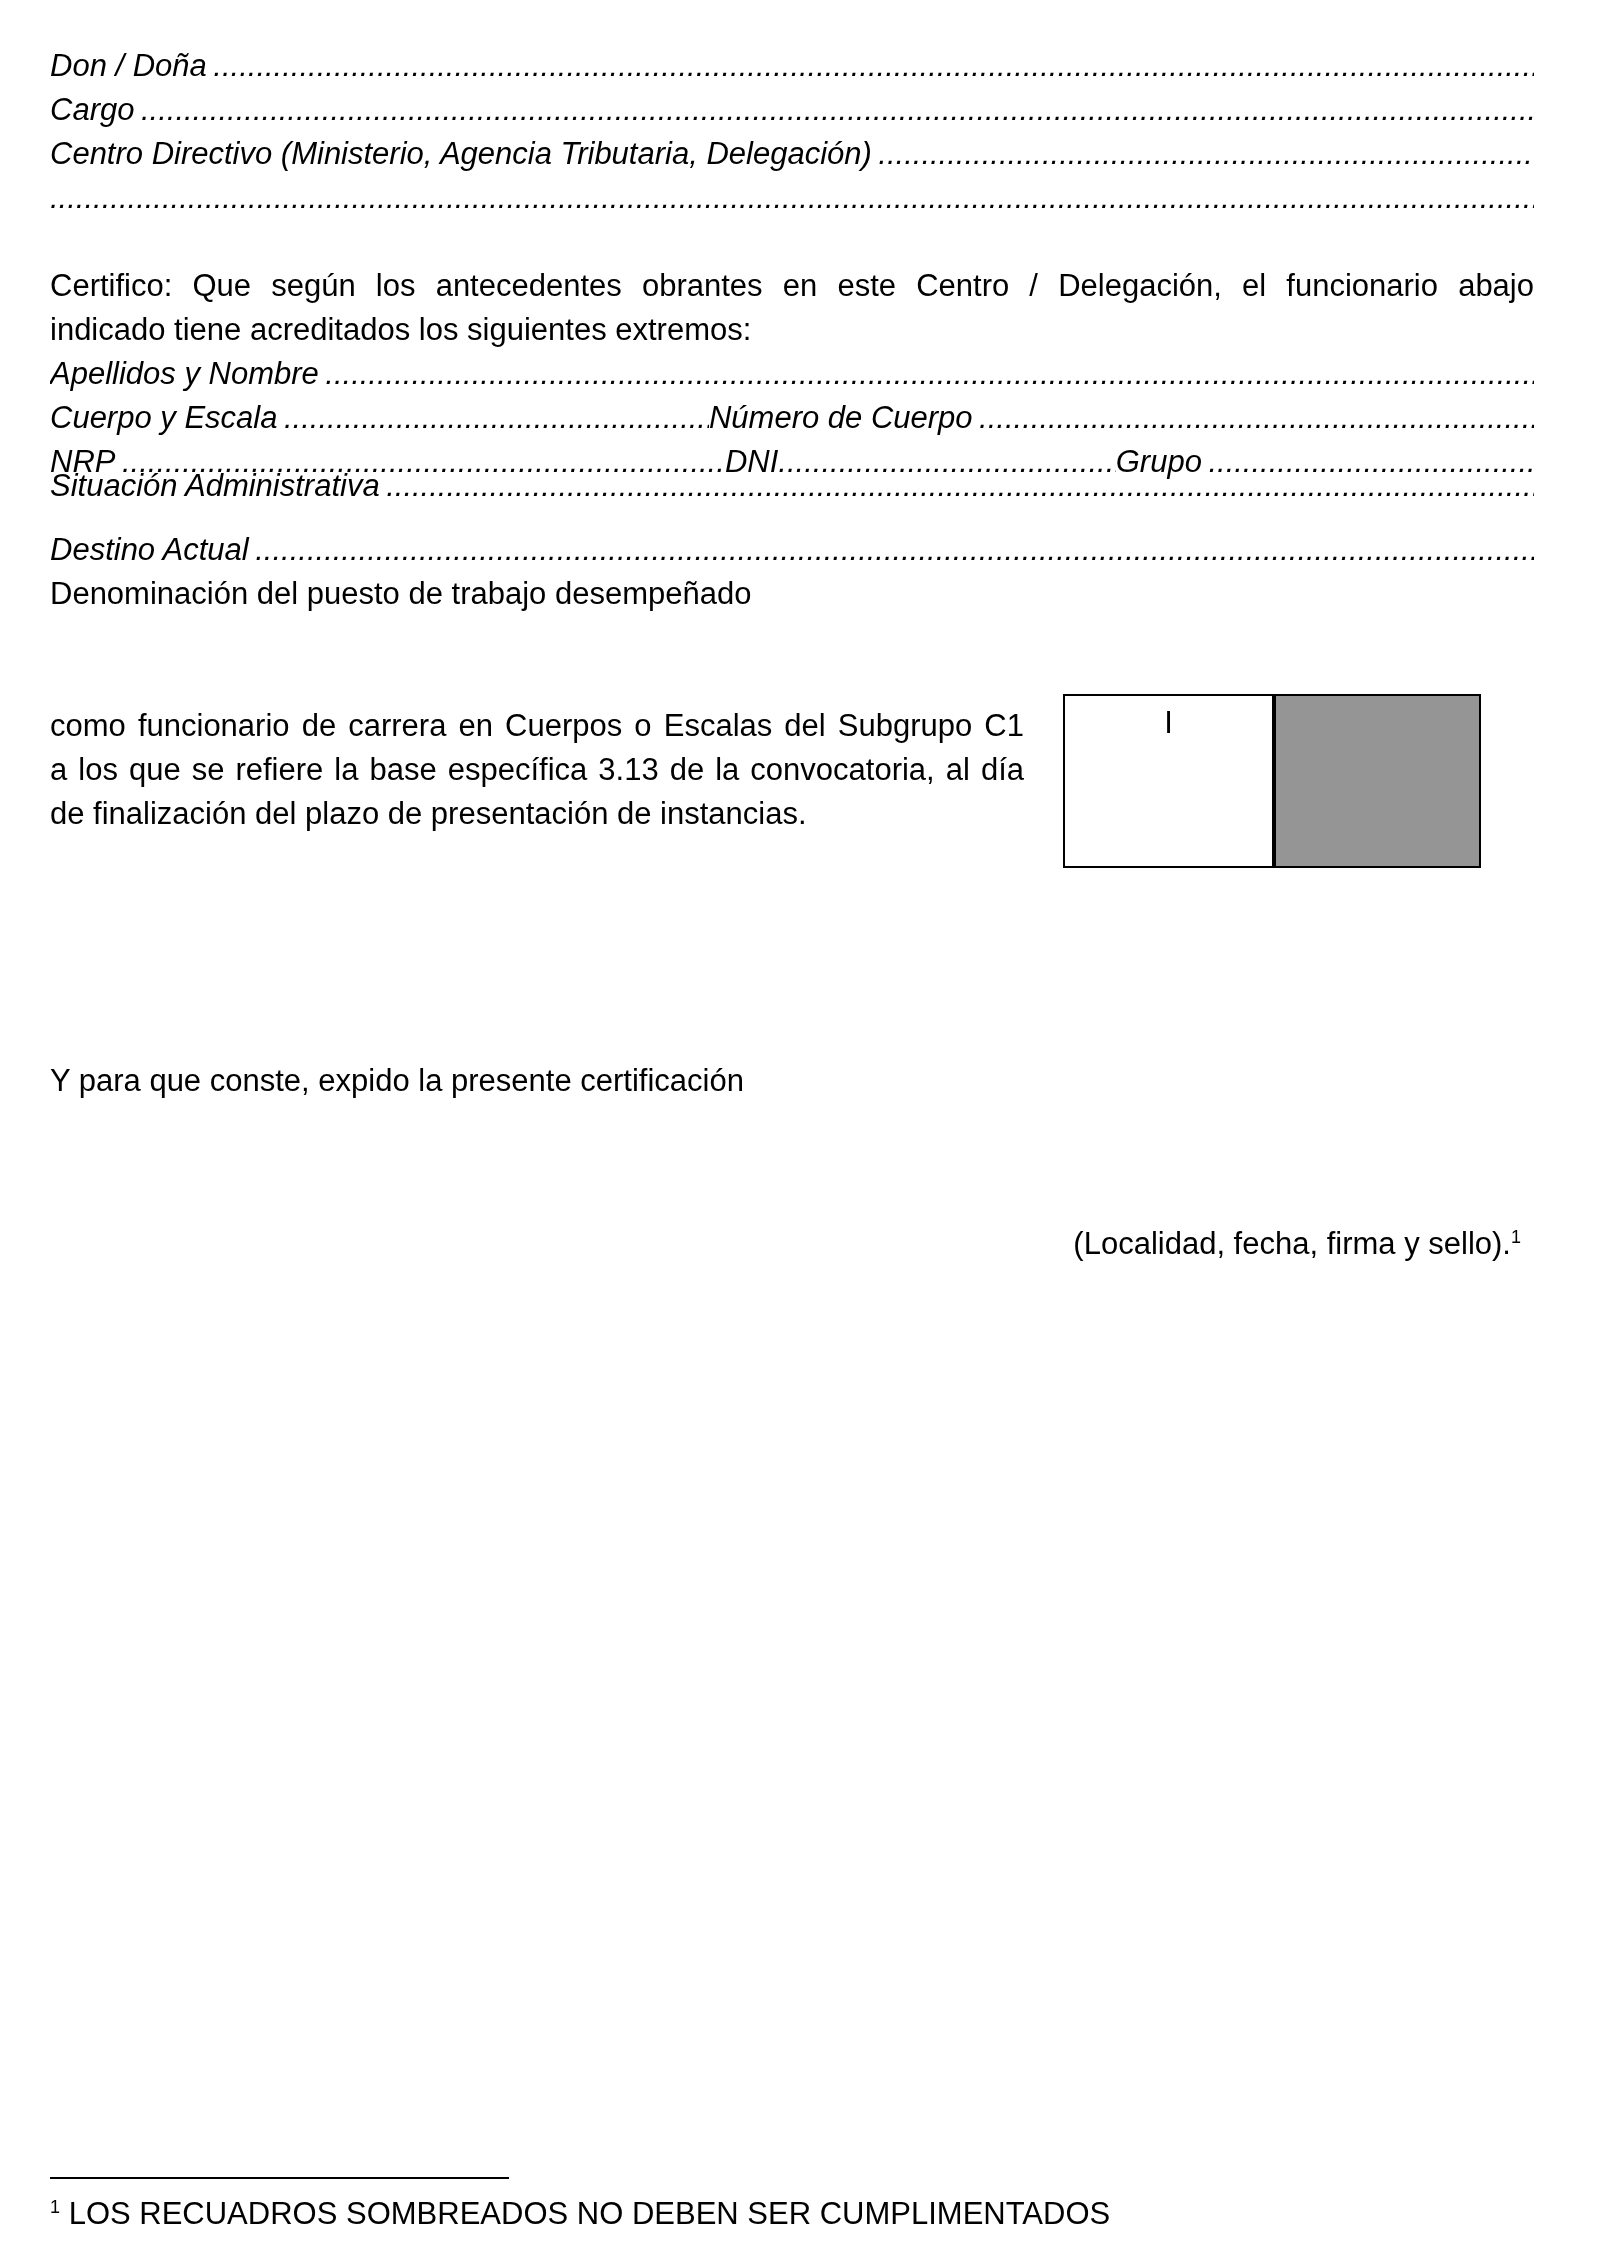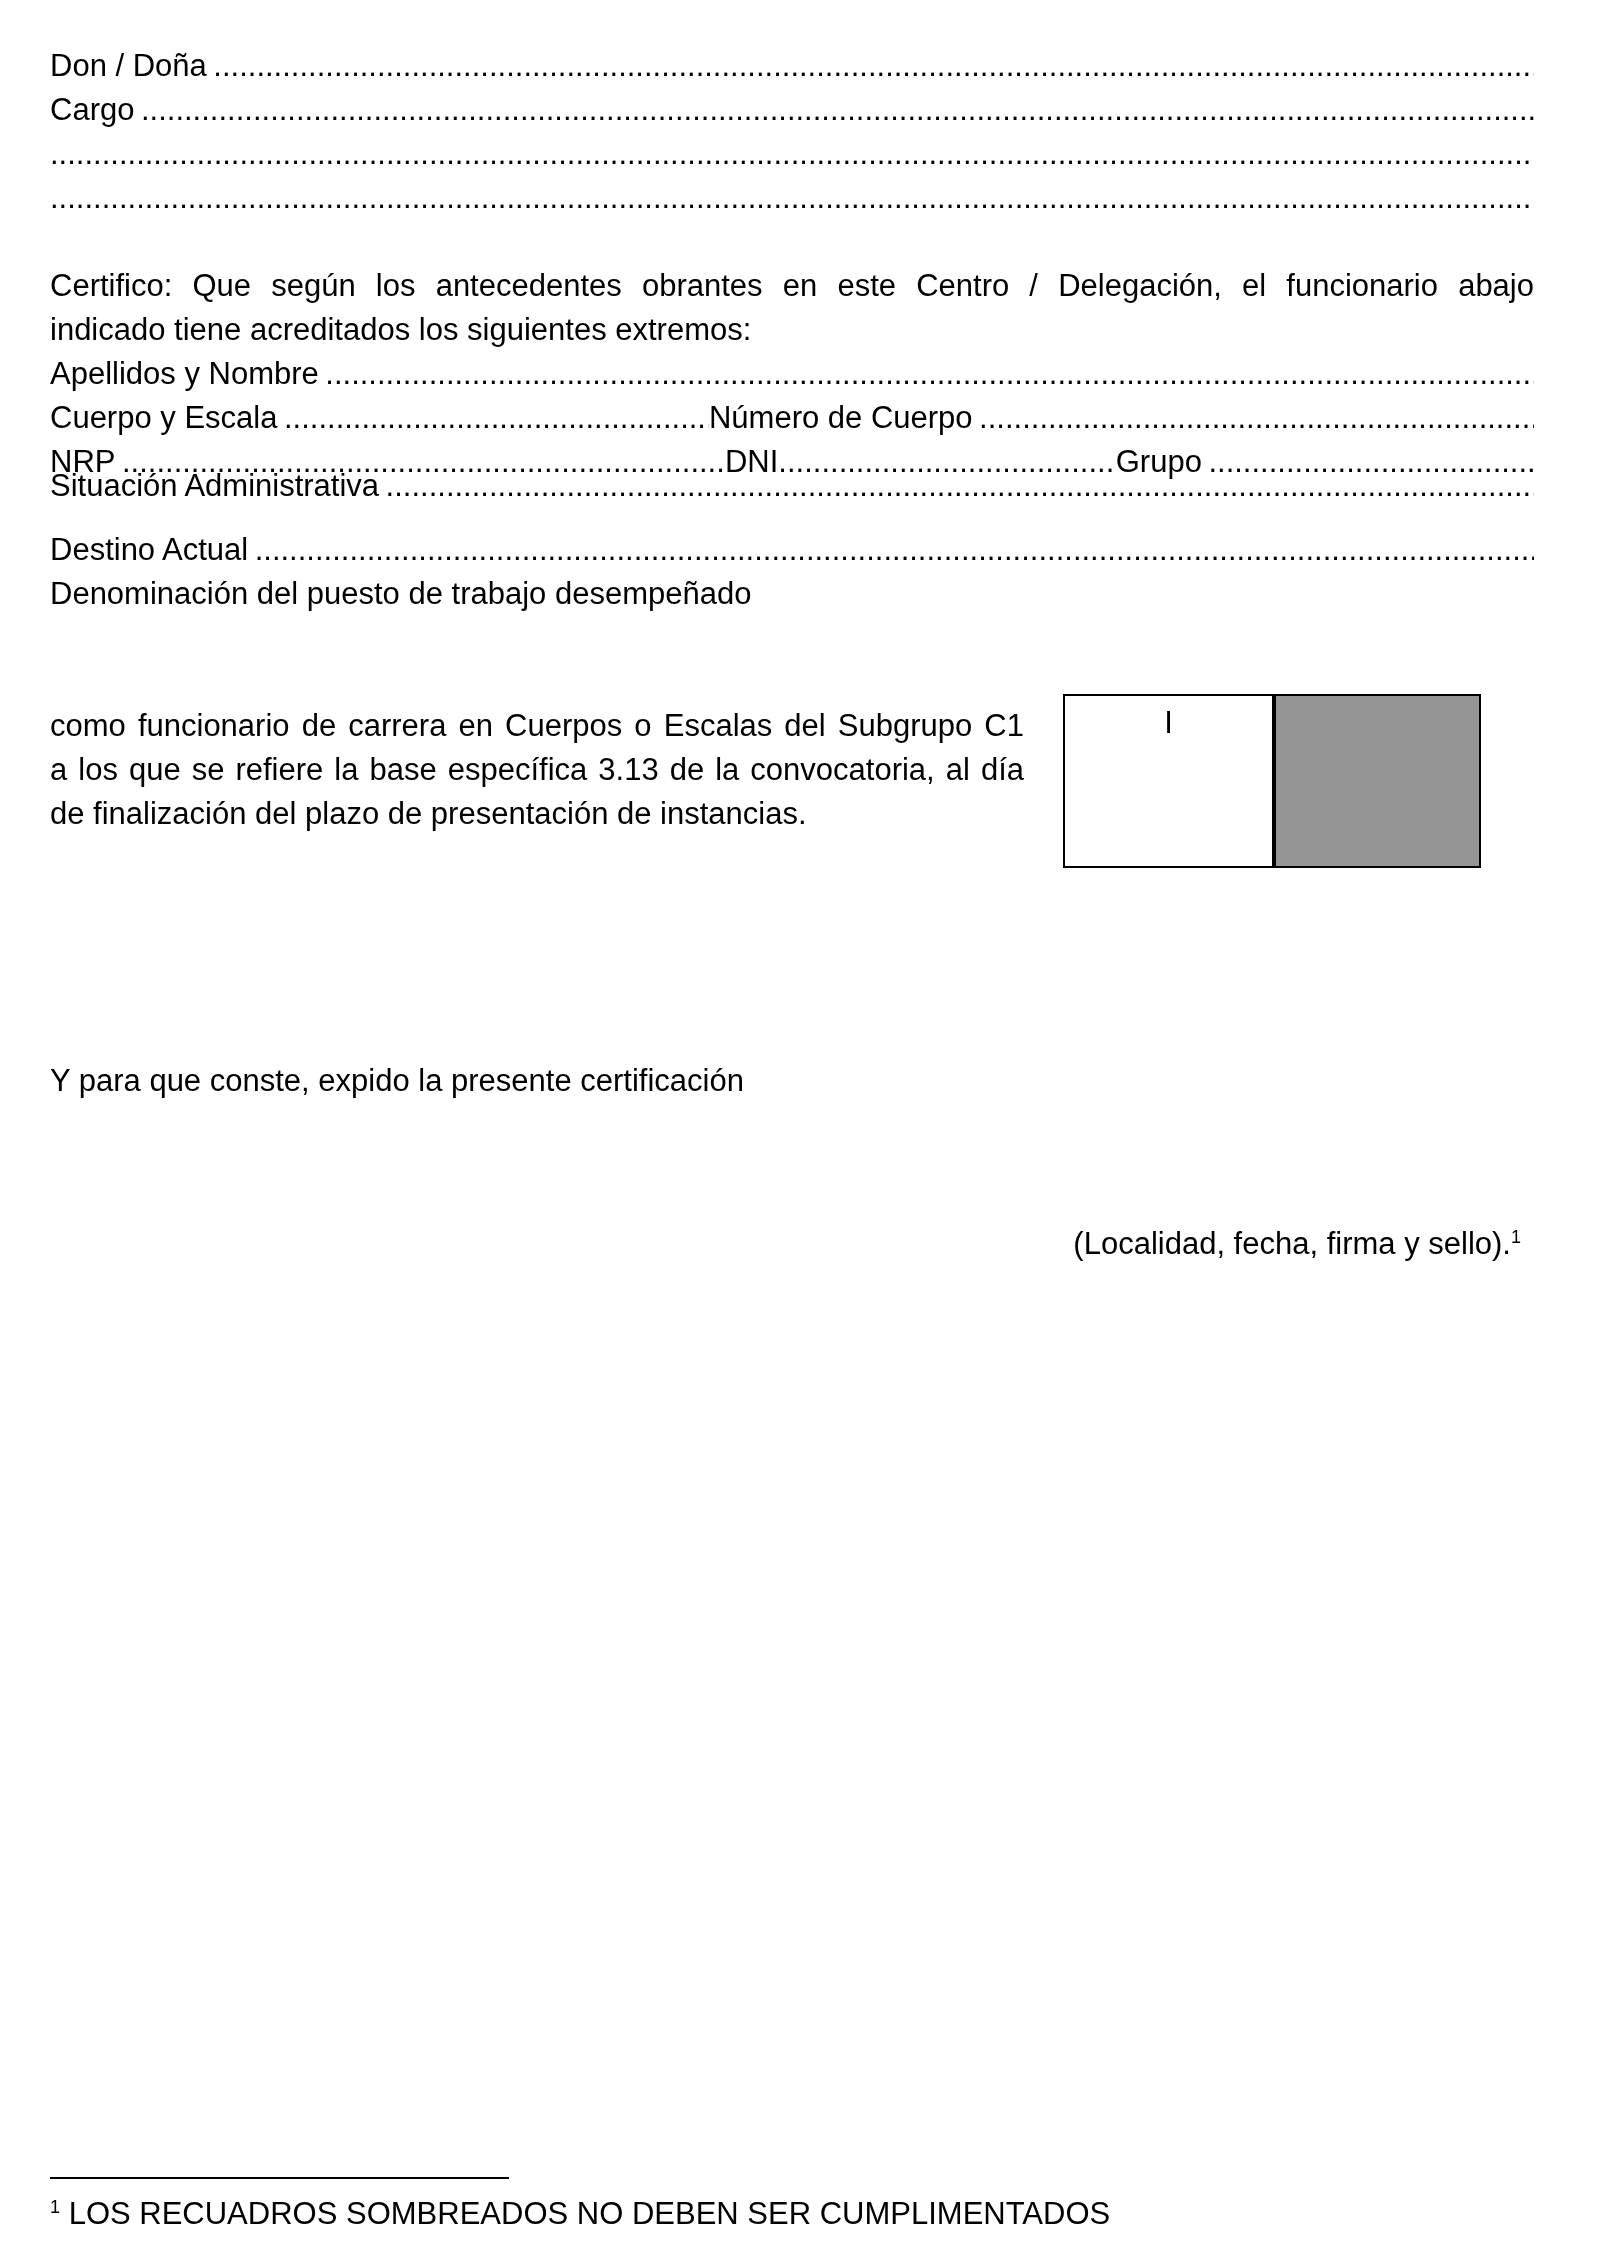--- a/index.html
+++ b/index.html
@@ -1,20 +1,20 @@
 <!DOCTYPE html>
 <html style="font-size:13px"><head>
 <meta charset="utf-8">
 <style>
   html, body { margin: 0; padding: 0; background: #ffffff; }
   body { width: 1617px; height: 2261px; position: relative; overflow: hidden;
          font-family: "Liberation Sans", sans-serif; color: #000; font-size: 31px; }
   .line { position: absolute; left: 50px; width: 1484px; height: 44px; line-height: 44px;
           white-space: nowrap; overflow: hidden; }
-  .row { display: flex; align-items: baseline; }
+  .row { display: flex; align-items: baseline; font-style: italic; }
   .lbl { flex: 0 0 auto; padding-right: 6.5px; }
   .dots { flex: 1 1 auto; overflow: hidden; white-space: nowrap; }
   .dots::after { content: "......................................................................................................................................................................................................................................................................................................"; }
   .justify { position: absolute; left: 50px; width: 1484px; line-height: 44px; text-align: justify; text-align-last: justify; }
   .para { position: absolute; left: 50px; width: 974px; line-height: 44px; }
   .para .jl { display: block; text-align: justify; text-align-last: justify; }
   .para .jl.last { text-align-last: left; }
   .box { position: absolute; left: 1063px; top: 694px; width: 418px; height: 174px; border: 2.4px solid #000; box-sizing: border-box; display: flex; }
   .box .cell-a { width: 211px; border-right: 4.1px solid #000; text-align: center; padding-top: 11.4px; line-height: 1; box-sizing: border-box; }
   .box .cell-b { flex: 1; background: #959595; }
@@ -29,20 +29,21 @@
 
 <div class="line row" style="top:44px">
   <span class="lbl">Don / Doña</span>
   <span class="dots"></span>
 </div>
 <div class="line row" style="top:88px">
   <span class="lbl">Cargo</span>
   <span class="dots"></span>
 </div>
 <div class="line row" style="top:132px">
+  <span class="lbl">Centro Directivo (Ministerio, Agencia Tributaria, Delegación)</span>
   <span class="dots"></span>
 </div>
 <div class="line row" style="top:176px">
   <span class="dots"></span>
 </div>
 
 <div class="justify" style="top:264px">Certifico: Que según los antecedentes obrantes en este Centro / Delegación, el funcionario abajo</div>
 <div class="line" style="top:308px">indicado tiene acreditados los siguientes extremos:</div>
 
 <div class="line row" style="top:352px">

